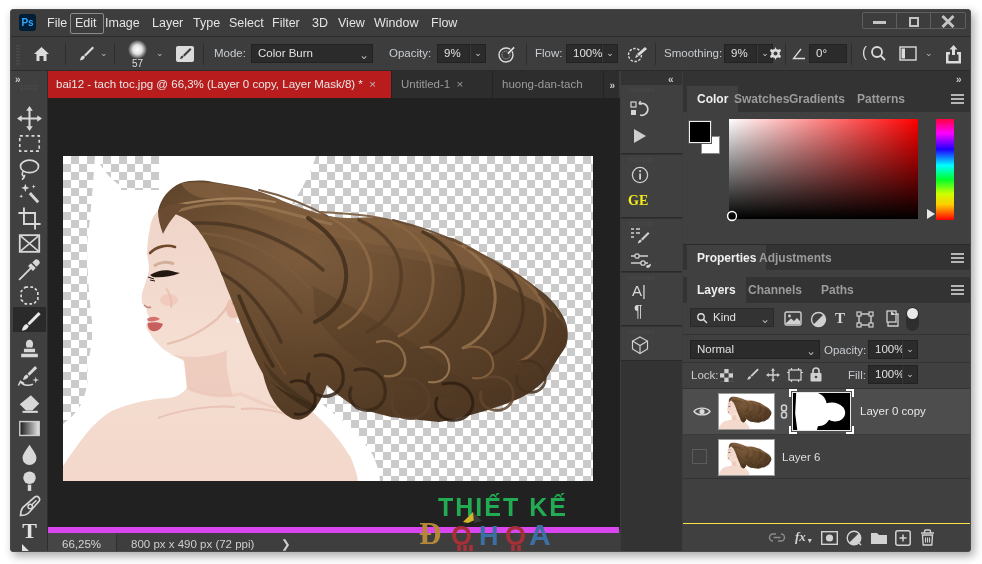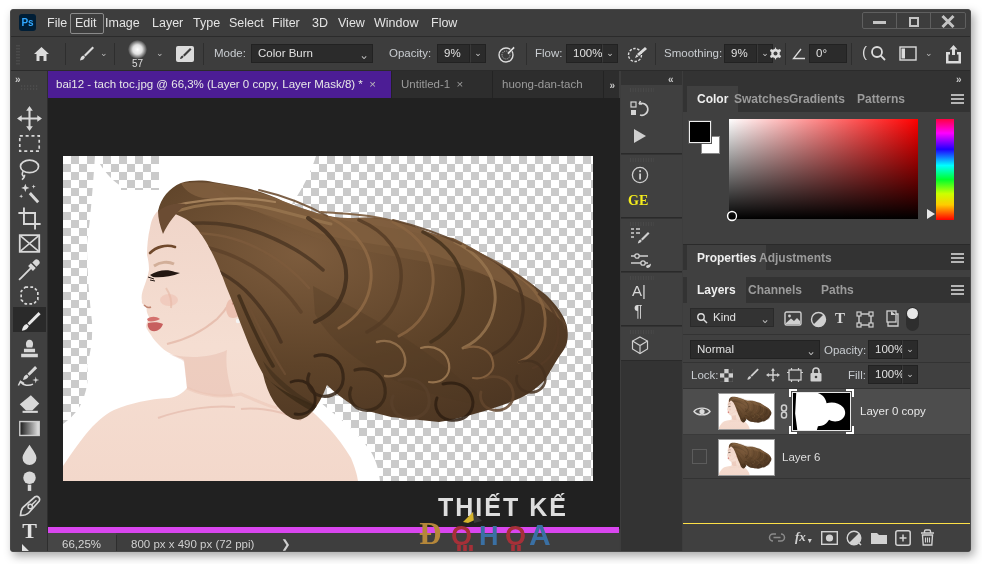--- a/index.html
+++ b/index.html
@@ -25,21 +25,21 @@
 .vdiv { position:absolute; top:5px; width:1px; height:22px; background:#2e2e2e; }
 .chevcell { position:absolute; top:6px; width:16px; height:19px; background:#2b2b2b; border:1px solid #222; border-left:1px solid #3a3a3a; color:#ccc; text-align:center; line-height:17px; font-size:9px; }
 
 
 #toolbar { position:absolute; left:0; top:61px; width:37px; bottom:0; background:#404040; border-right:1px solid #2e2e2e; }
 .tool { position:absolute; left:5px; width:27px; height:25px; color:#d8d8d8; text-align:center; }
 
 
 #tabbar { position:absolute; left:37px; top:61px; right:351px; height:27px; background:#2d2d2d; }
 .dtab { position:absolute; top:0; height:27px; line-height:27px; font-size:11.5px; padding:0 8px; color:#9b9b9b; background:#2d2d2d; border-right:1px solid #232323; white-space:nowrap; overflow:hidden; }
-.dtab.active { background:#4c1d95; color:#e8e8e8; }
+.dtab.active { background:#b91c1c; color:#e8e8e8; }
 
 
 #canvas { position:absolute; left:37px; top:88px; width:572px; height:431px; background:#212121; overflow:hidden; }
 #doc { position:absolute; left:15px; top:58px; width:530px; height:325px;
   background-image: conic-gradient(#cacaca 0 25%, #ffffff 0 50%, #cacaca 0 75%, #ffffff 0 100%);
   background-size:16px 16px; }
 
 
 #statusbar { position:absolute; left:37px; bottom:0; right:351px; height:24px; background:#3e3e3e; border-top:6px solid #d946ef; color:#d6d6d6; font-size:11.5px; line-height:23px; }
 
@@ -383,21 +383,21 @@
           </defs>
 
           <path d="M 32,0 C 40,14 48,24 58,30 C 66,20 70,10 72,0 L 253,0 C 248,16 240,32 230,46 L 214,80 L 206,140 L 208,180 C 214,200 228,220 250,240 C 270,258 292,272 308,296 C 314,306 316,316 317,325 L 0,325 L 0,268 C 8,262 14,256 18,248 C 24,236 26,222 24,210 C 28,196 30,180 29,166 C 26,140 24,112 24,88 C 28,58 30,28 32,0 Z" fill="#ffffff"></path>
 
           <rect x="58" y="0" width="38" height="34" fill="#fff" style="display:none"></rect>
           <use href="#figure"></use>
         </svg>
         <div class="abs" style="left:58px; top:0; width:38px; height:34px; background-image: conic-gradient(#cacaca 0 25%, #ffffff 0 50%, #cacaca 0 75%, #ffffff 0 100%); background-size:16px 16px; background-position:-58px 0;"></div>
       </div>
 
-      <div class="abs" style="left:390px; top:395px; color:#ffffff; font-size:25px; font-weight:bold; letter-spacing:2px; opacity:0.85; font-family:'Liberation Sans',sans-serif;">THIẾT KẾ</div>
+      <div class="abs" style="left:390px; top:395px; color:#22c55e; font-size:25px; font-weight:bold; letter-spacing:2px; opacity:0.85; font-family:'Liberation Sans',sans-serif;">THIẾT KẾ</div>
     </div>
 
     <div id="statusbar">
       <div style="position:absolute; left:0; top:0; width:68px; height:24px; background:#464646;"></div>
       <span style="position:absolute; left:14px;">66,25%</span>
       <div style="position:absolute; left:68px; top:2px; width:1px; height:20px; background:#2e2e2e;"></div>
       <span style="position:absolute; left:83px; color:#cfcfcf;">800 px x 490 px (72 ppi)</span>
       <span style="position:absolute; left:233px; color:#cfcfcf;">❯</span>
     </div>
 

